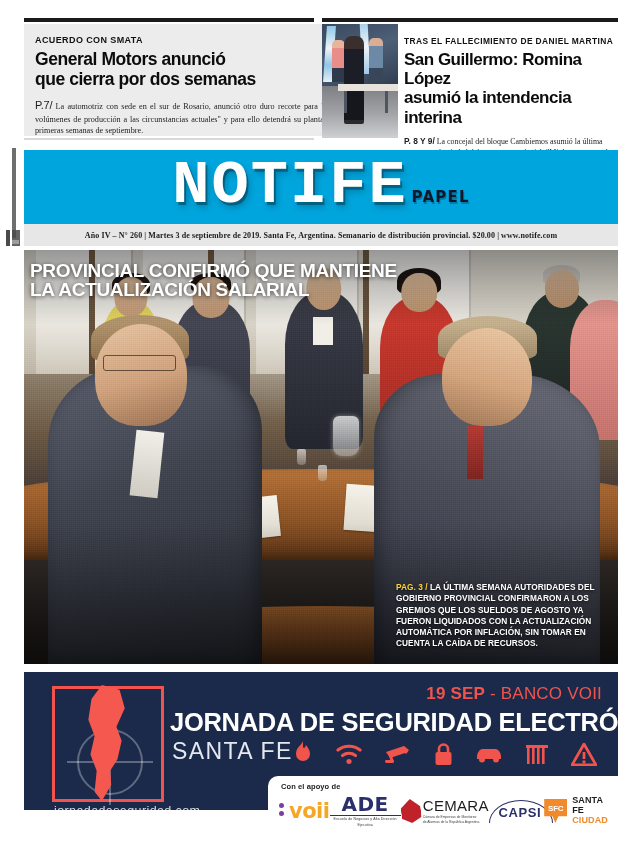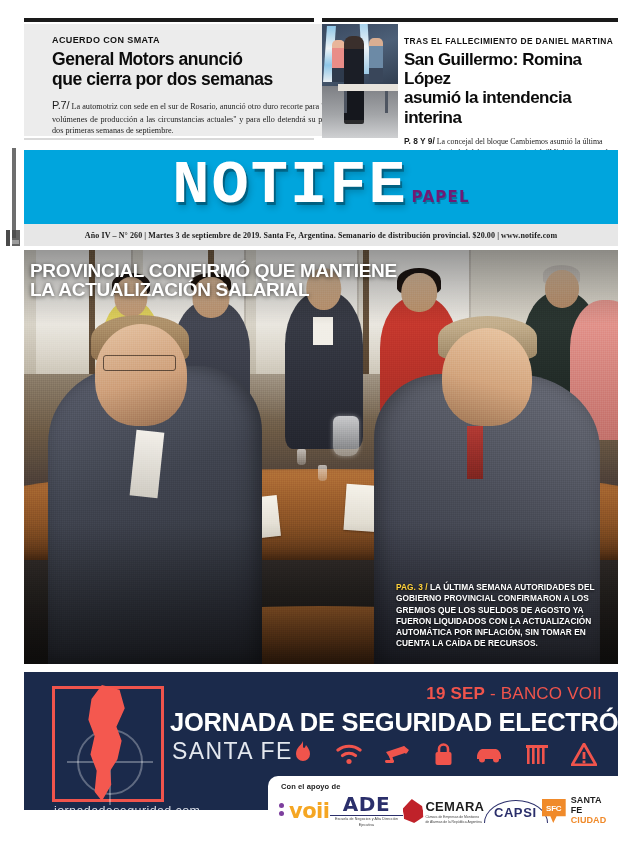--- a/index.html
+++ b/index.html
@@ -69,21 +69,21 @@
 
   
   .teaser-left {
     position: absolute;
     left: 24px;
     top: 24px;
     width: 342px;
     height: 112px;
     background: #ececec;
     box-sizing: border-box;
-    padding: 11px 16px 8px 28px;
+    padding: 11px 16px 8px 11px;
   }
   .kicker {
     font-size: 9px;
     font-weight: bold;
     letter-spacing: .4px;
     color: #111;
     margin: 0 0 5px 0;
     text-transform: uppercase;
   }
   .teaser-head {
@@ -230,21 +230,21 @@
     -webkit-text-stroke: 0px;
     text-shadow:
       2px 3px 0 rgba(0,0,0,.30),
       3px 5px 7px rgba(0,0,0,.22);
   }
   .logo-sub {
     font-family: "DejaVu Sans", sans-serif;
     font-size: 15px;
     font-weight: bold;
     letter-spacing: 1.2px;
-    color: #701a75;
+    color: #0f172a;
     padding-bottom: 6px;
     text-shadow: 1px 2px 0 rgba(0,0,0,.25);
   }
   .masthead-info {
     position: absolute;
     left: 24px;
     top: 224px;
     width: 594px;
     height: 22px;
     background: #e7e7e7;
@@ -658,21 +658,21 @@
   }
 
   .sp-cemara { display: flex; align-items: center; gap: 2px; }
   .sp-cemara .drop {
     width: 20px; height: 24px;
     background: #c0222a;
     clip-path: polygon(50% 0%, 100% 36%, 100% 78%, 50% 100%, 0% 78%, 0% 36%);
     transform: rotate(-6deg);
   }
   .sp-cemara .txt .name {
-    font-size: 13px; font-weight: bold; color: #1d1d1d; letter-spacing: .3px;
+    font-size: 15px; font-weight: normal; color: #1d1d1d; letter-spacing: .3px;
   }
   .sp-cemara .txt .cap {
     font-size: 3.4px; line-height: 1.45; color: #444;
   }
 
   .sp-capsi {
     position: relative;
     width: 62px; height: 26px;
   }
   .sp-capsi .arc {

